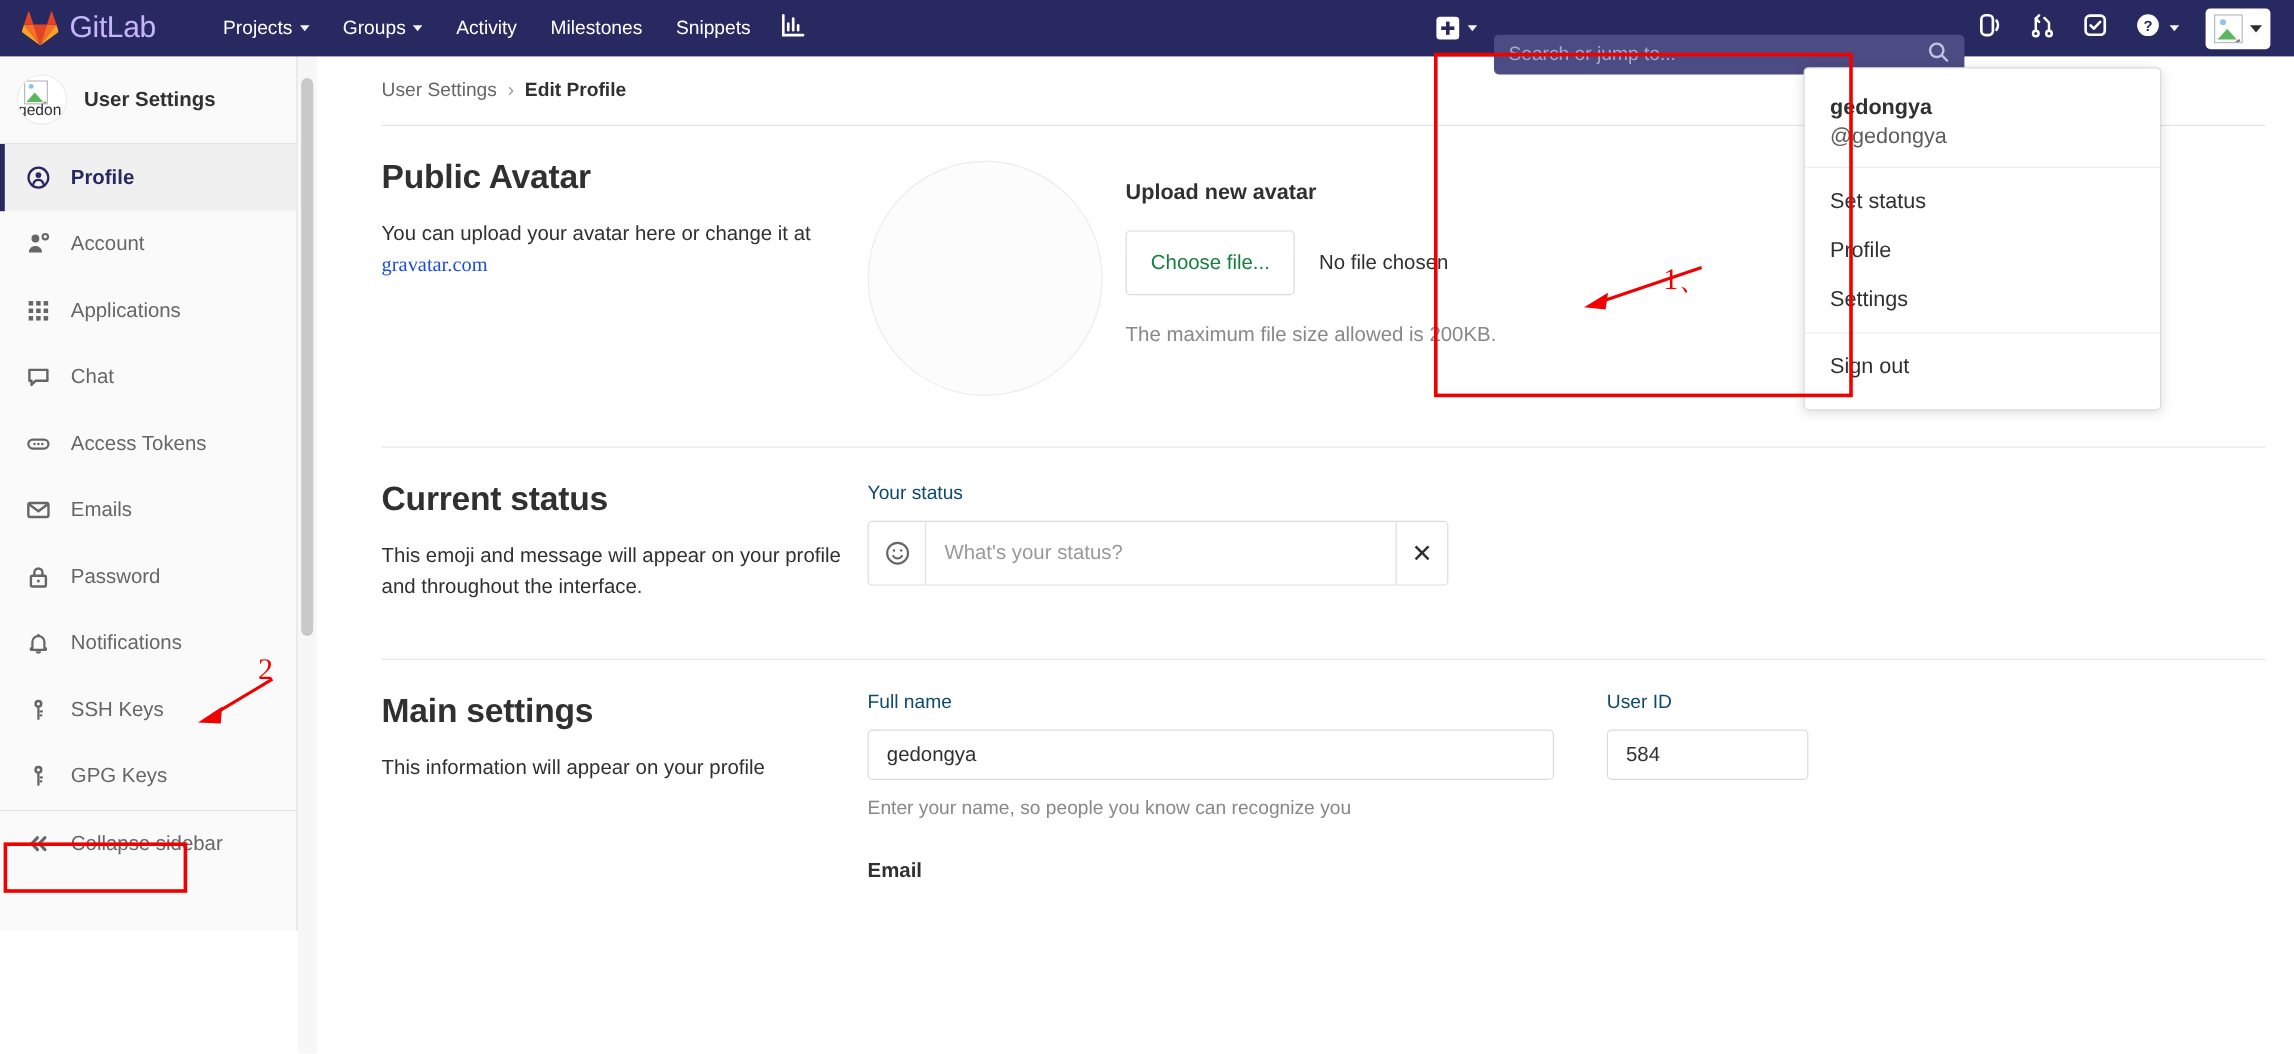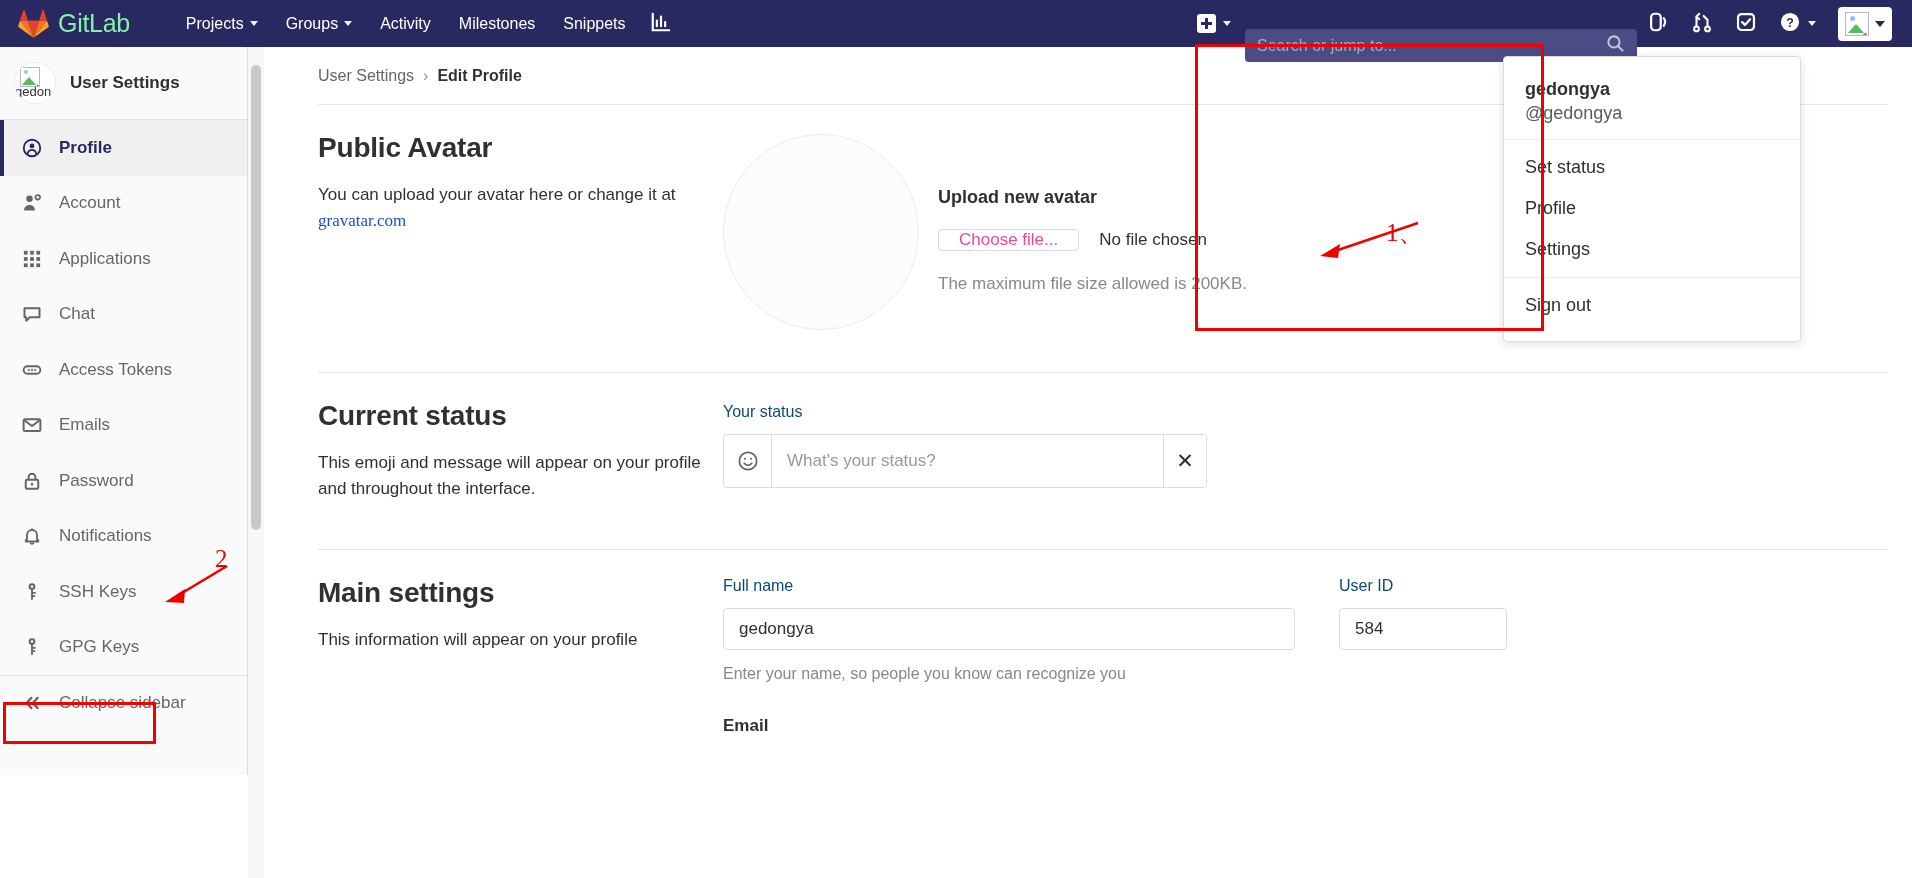--- a/index.html
+++ b/index.html
@@ -10,21 +10,21 @@
   }
   body { position: relative; }
 
   
   .navbar {
     position: absolute; top: 0; left: 0; width: 1912px; height: 47px;
     background: #292961; display: flex; align-items: center; z-index: 60;
   }
   .gl-logo { display: flex; align-items: center; margin-left: 18px; gap: 9px; }
   .gl-logo svg { display: block; }
-  .gl-logo-text { color: #86efac; font-size: 25px; letter-spacing: -0.3px; font-weight: 400; }
+  .gl-logo-text { color: #c4b5fd; font-size: 25px; letter-spacing: -0.3px; font-weight: 400; }
   .nav-links { display: flex; align-items: center; margin-left: 42px; gap: 0; }
   .nav-link {
     color: #fff; font-size: 16px; padding: 6px 14px; cursor: pointer;
     display: flex; align-items: center; gap: 6px; white-space: nowrap;
   }
   .caret { width: 0; height: 0; border-left: 4.5px solid transparent;
            border-right: 4.5px solid transparent; border-top: 5px solid #fff; opacity: .95; }
   .nav-icon-btn {
     color: #fff; padding: 6px 10px; cursor: pointer; display: flex; align-items: center;
   }
@@ -127,32 +127,32 @@
   .breadcrumb .crumb-link { color: #666; cursor: pointer; }
   .breadcrumb .sep { color: #999; }
   .breadcrumb .crumb-current { color: #303030; font-weight: bold; }
   .hr { border-top: 1px solid #e5e5e5; margin-top: 19px; }
 
   .section { display: flex; padding: 27px 0 0 0; }
   .sec-left { width: 405px; flex: none; }
   .sec-title { font-size: 28px; color: #303030; font-weight: 600; letter-spacing: -0.2px; }
   .sec-desc { font-size: 17px; color: #303030; margin-top: 18px; line-height: 1.55; }
   .sec-desc a { color: #1d4ed8; text-decoration: none; cursor: pointer; font-family: Liberation Serif, serif; }
-  .sec-right { flex: 1; display: flex; align-items: center; }
+  .sec-right { flex: 1; display: flex; }
 
   .avatar-circle {
     width: 196px; height: 196px; border-radius: 50%;
     border: 1px solid #ececec; background: #fcfcfc; flex: none; margin-top: 2px;
   }
   .upload-col { margin-left: 19px; padding-top: 18px; }
   .upload-title { font-size: 18px; font-weight: bold; color: #303030; }
   .file-row { display: flex; align-items: center; gap: 20px; margin-top: 21px; }
   .btn-choose {
     border: 1px solid #dbdbdb; background: #fff; border-radius: 4px;
-    padding: 0 20px; font-size: 17px; color: #ec4899; cursor: pointer;
+    padding: 16px 20px; font-size: 17px; color: #15803d; cursor: pointer;
   }
   .no-file { font-size: 17px; color: #303030; }
   .max-size { margin-top: 23px; font-size: 17px; color: #888; }
 
   .status-right { flex: 1; padding-top: 3px; }
   .field-label { font-size: 16px; color: #0c4a6e; font-weight: 400; }
   .status-input-group {
     display: flex; margin-top: 13px; width: 484px; height: 54px;
     border: 1px solid #dbdbdb; border-radius: 4px; overflow: hidden; background: #fff;
   }

